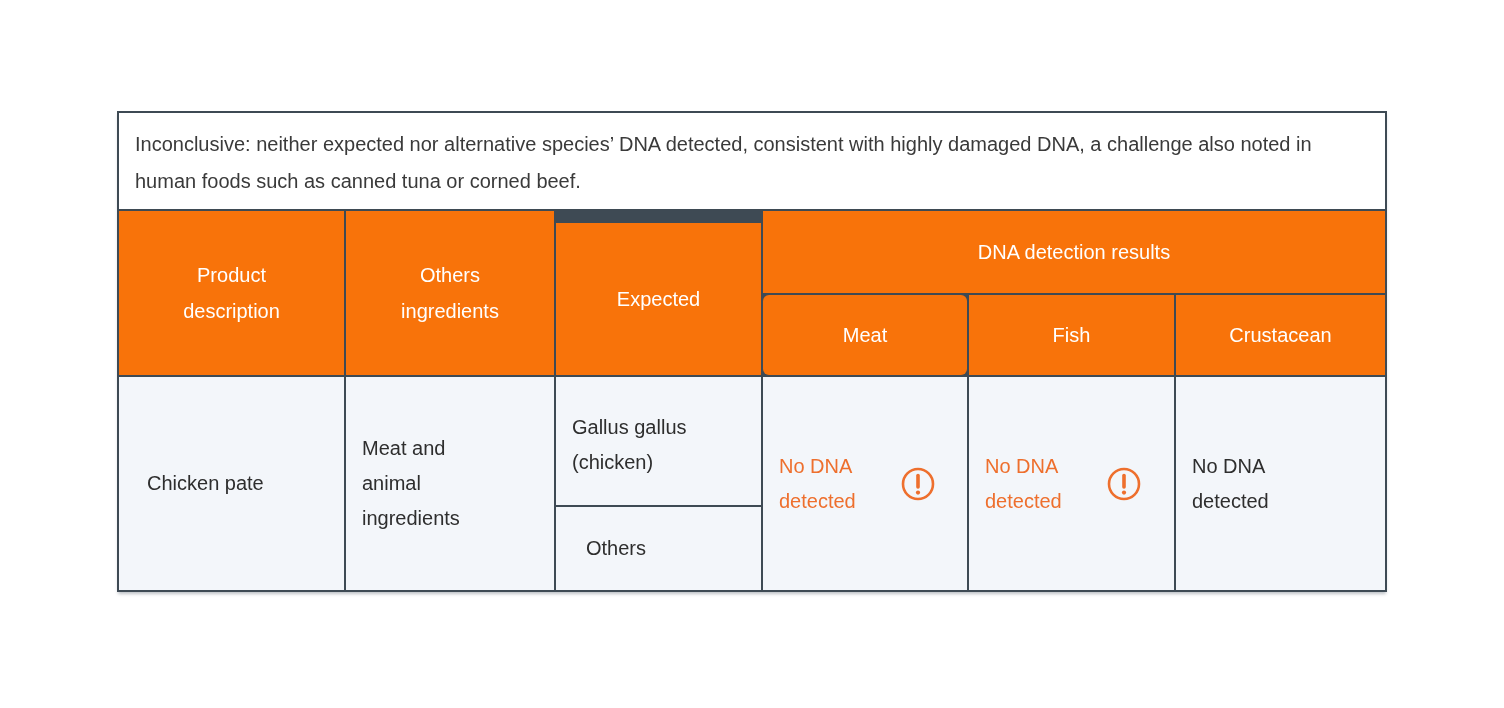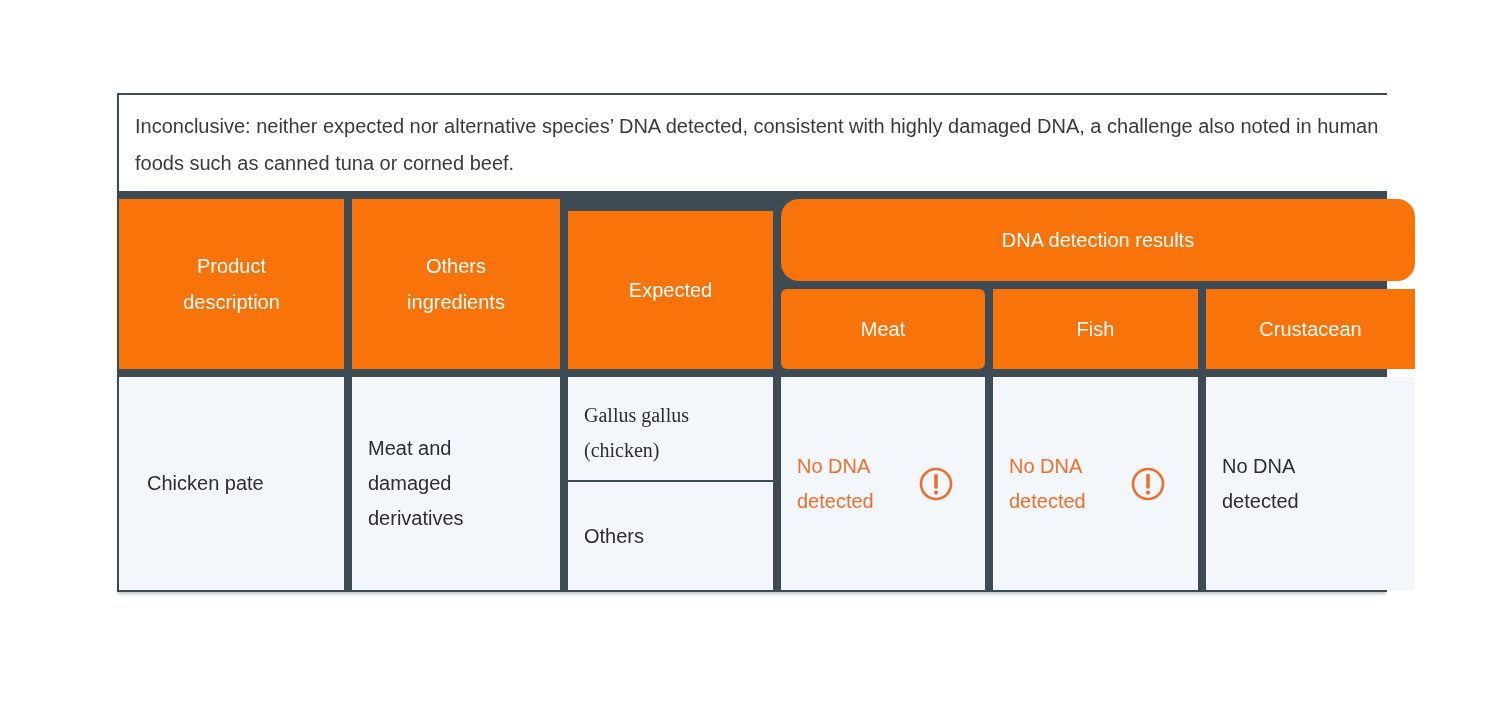--- a/index.html
+++ b/index.html
@@ -16,28 +16,28 @@
     width: 1504px; height: 708px;
     background: #ffffff;
     font-family: "Liberation Sans", "DejaVu Sans", sans-serif;
     color: var(--text);
     overflow: hidden;
   }
   .stage { position: relative; width: 1504px; height: 708px; }
 
   .report-table {
     position: absolute;
-    left: 117px; top: 93px;
+    left: 117px; top: 111px;
     width: 1270px;
     border: 2px solid var(--border);
     background: var(--border);           
     display: grid;
     grid-template-columns: 225px 208px 205px 204px 205px 209px;
     grid-template-rows: 96px 82px 80px 213px;
-    gap: 8px;
+    gap: 2px;
     box-shadow: 0 3px 3px -1px rgba(110,120,130,0.45);
   }
 
   
   .note {
     grid-column: 1 / 7; grid-row: 1;
     background: var(--note-bg);
     padding: 13px 16px 0 16px;
     font-size: 20px;
     line-height: 37px;
@@ -51,21 +51,21 @@
     display: flex;
     align-items: center;
     justify-content: center;
     text-align: center;
     font-size: 20px;
     line-height: 36px;
   }
   .th-product     { grid-column: 1; grid-row: 2 / 4; }
   .th-ingredients { grid-column: 2; grid-row: 2 / 4; }
   .th-expected    { grid-column: 3; grid-row: 2 / 4; margin-top: 12px; }
-  .th-dna-group   { grid-column: 4 / 7; grid-row: 2; border-radius: 18px; }
+  .th-dna-group   { grid-column: 4 / 7; grid-row: 2; }
   .th-meat        { grid-column: 4; grid-row: 3; border-radius: 6px; }
   .th-fish        { grid-column: 5; grid-row: 3; }
   .th-crustacean  { grid-column: 6; grid-row: 3; }
   .hdr-wrap-narrow { max-width: 130px; }
   .hdr-wrap-tight  { max-width: 120px; }
 
   
   .td {
     background: var(--cell-bg);
     grid-row: 4;
@@ -82,30 +82,29 @@
   .td-meat        { grid-column: 4; }
   .td-fish        { grid-column: 5; }
   .td-crustacean  { grid-column: 6; }
 
   .wrap-110 { max-width: 112px; }
   .wrap-130 { max-width: 135px; }
   .wrap-92  { max-width: 95px; }
 
   
   .expected-top {
-    height: 105px;
+    height: 130px;
     border-bottom: 2px solid var(--border);
     display: flex; align-items: center;
     padding: 8px 14px 0 16px;
-    font-family: Liberation Serif, serif;
   }
   .expected-bottom {
     flex: 1;
     display: flex; align-items: center;
-    padding: 0 14px 0 16px;
+    padding: 0 14px 0 30px;
   }
 
   
   .result { gap: 26px; }
   .result .result-text { color: var(--accent); }
   .result.plain .result-text { color: #2e2e2e; }
   .warning-badge {
     flex: 0 0 auto;
     width: 36px; height: 36px;
     color: var(--accent);
@@ -141,21 +140,21 @@
     </div>
     <div class="th th-crustacean">
       <span>Crustacean</span>
     </div>
 
     <div class="td td-product">
       <span>Chicken pate</span>
     </div>
 
     <div class="td td-ingredients">
-      <span class="wrap-110">Meat and damaged derivatives</span>
+      <span class="wrap-110">Meat and animal ingredients</span>
     </div>
 
     <div class="td td-expected">
       <div class="expected-top">
         <span class="wrap-130">Gallus gallus (chicken)</span>
       </div>
       <div class="expected-bottom">
         <span>Others</span>
       </div>
     </div>

